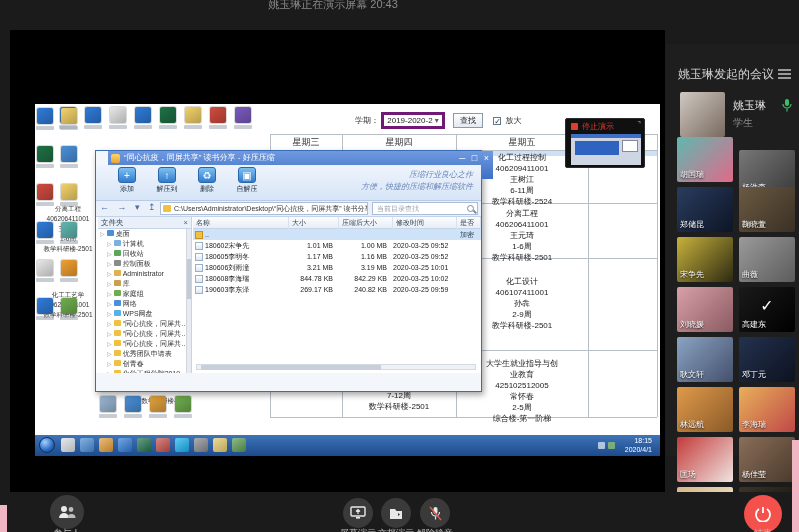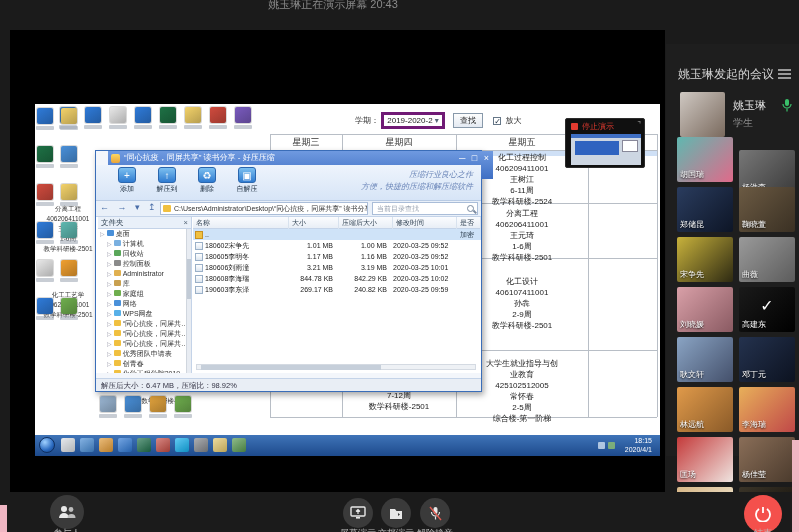--- a/index.html
+++ b/index.html
@@ -396,21 +396,20 @@
                   <span class="ra">240.82 KB</span>
                   <span>2020-03-25 09:59</span>
                   <span></span>
                 </div>
               </div>
           </div>
           <div class="hz-hscroll">
               <span class="thumb"></span>
             </div>
         </div>
-        <div class="hz-status">解压后大小：6.47 MB，压缩比：98.92%</div>
       </div>
 
       <div class="stop-float">
         <div class="sf-head">
           <span class="sf-dot"></span>
           <span class="sf-label">停止演示</span>
           <span class="sf-exp">⌝</span>
         </div>
         <div class="sf-mini">
           <span class="mbar"></span>

